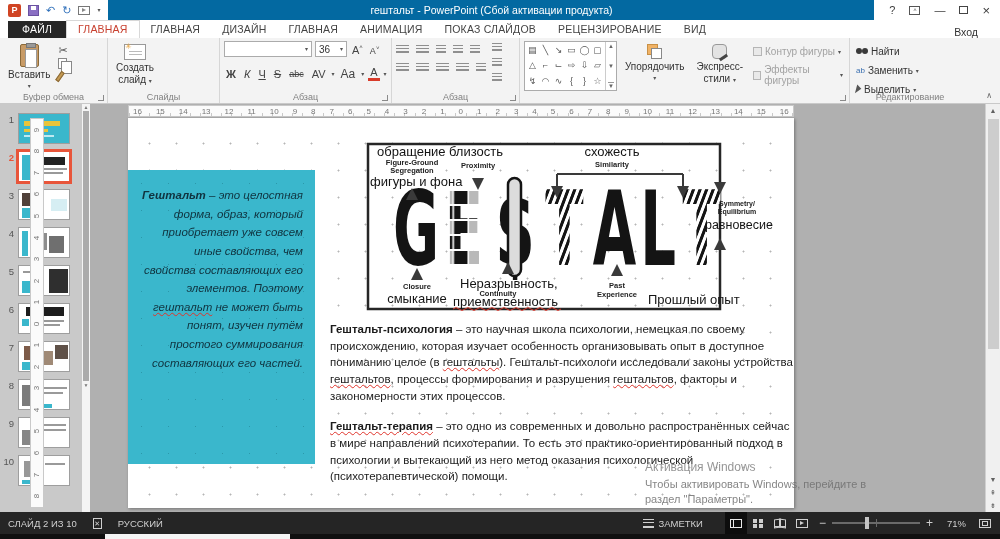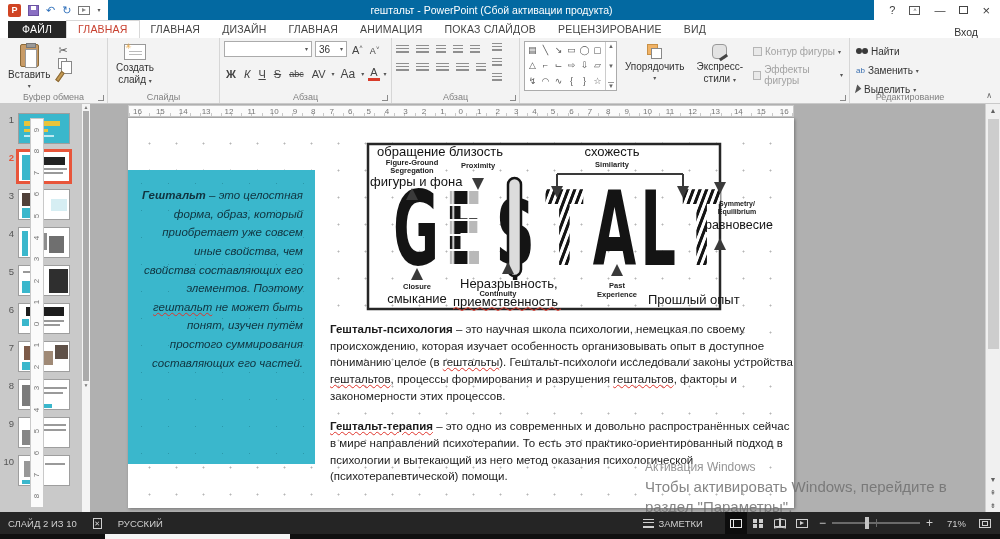--- a/index.html
+++ b/index.html
@@ -109,21 +109,21 @@
   
   .slide{position:absolute;left:128px;top:14px;width:666px;height:390px;background:#fff;box-shadow:1px 1px 3px rgba(0,0,0,.35);background-image:radial-gradient(#b5b5b5 .8px,transparent 1.2px);background-size:27px 27px;background-position:8px 12px}
   .cyanblock{position:absolute;left:0;top:52px;width:187px;height:294px;background:#3ab7cc;background-image:radial-gradient(rgba(0,60,70,.25) .7px,transparent 1px);background-size:27px 27px;padding:16px 12px 0 14px;font-style:italic;font-size:11.5px;line-height:1.62;text-align:right;color:#10333f}
   .rb{font-weight:bold}
   .sq{text-decoration-line:underline;text-decoration-style:wavy;text-decoration-color:#e0342b;text-decoration-thickness:1px}
   .bodytext{position:absolute;left:202px;top:203px;width:464px;font-size:11.5px;line-height:1.45;color:#1c1c1c}
   .bodytext p{margin:0 0 14px}
   .diagram{position:absolute;left:237px;top:24px;width:425px;height:170px}
   .wmark{position:absolute;left:645px;top:356px;color:rgba(108,108,108,.72);pointer-events:none}
   .wmark .l1{font-size:12px;margin-bottom:3px}
-  .wmark .l2{font-size:15px;color:rgba(112,112,112,.85);line-height:1.35}
+  .wmark .l2{font-size:11px;color:rgba(112,112,112,.85);line-height:1.35}
 
   
   .vscroll{position:absolute;left:985px;top:104px;width:15px;height:408px;background:#f0f0f0;border-left:1px solid #d0d0d0;display:flex;flex-direction:column;align-items:center;font-size:7px;color:#606060}
   .vscroll .arr{height:13px;display:flex;align-items:center}
   .vscroll .vthumb{width:11px;height:230px;background:#cdcdcd;margin:2px 0}
   .vscroll .sp{flex:1}
   .vscroll .nav{height:13px;display:flex;align-items:center}
 
   
   .statusbar{position:absolute;left:0;top:512px;width:1000px;height:22px;background:#252525;color:#cfcfcf;display:flex;align-items:center;font-size:9.5px}

